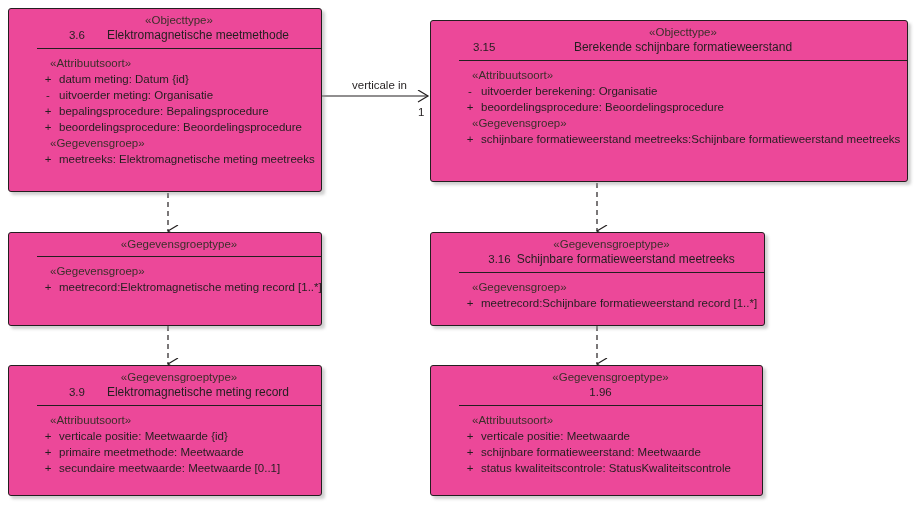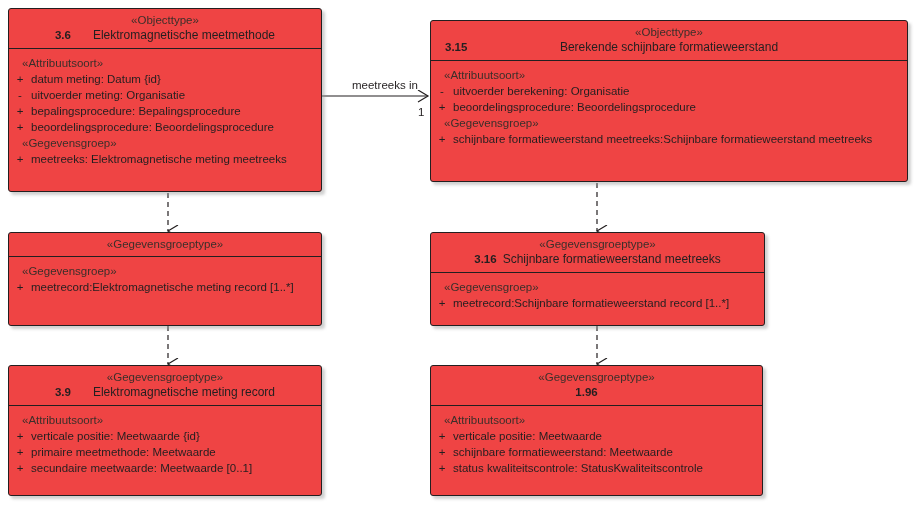--- a/index.html
+++ b/index.html
@@ -1,28 +1,28 @@
 <!DOCTYPE html>
 <html><head>
 <meta charset="utf-8">
 <style>
   html,body{margin:0;padding:0;background:#ffffff;}
   body{width:918px;height:509px;position:relative;overflow:hidden;
        font-family:"Liberation Sans",sans-serif;color:#1a1a1a;}
   #canvas{position:absolute;left:0;top:0;width:918px;height:509px;}
 
-  .umlbox{position:absolute;box-sizing:border-box;background:#ef4444;
+  .umlbox{position:absolute;box-sizing:border-box;background:#ec4899;
           border:1.3px solid #231f20;border-radius:3px;
-          box-shadow:3px 3px 3px rgba(150,150,150,0.45);}
+          box-shadow:3px 3px 3px rgba(150,150,150,0.45);padding-left:28px;}
   .hdr{position:relative;border-bottom:1.3px solid #231f20;box-sizing:border-box;
        padding:4px 0 5px 0;}
   .stereo{text-align:center;font-size:11.5px;color:#3b2f2a;line-height:14px;}
   .titlerow{display:flex;align-items:baseline;justify-content:center;
             line-height:15px;margin-top:1px;}
-  .num{font-weight:bold;font-size:11.5px;color:#231f20;}
+  .num{font-weight:normal;font-size:11.5px;color:#231f20;}
   .tname{font-weight:normal;font-size:12px;color:#231f20;}
   .body{padding:6px 0 6px 0;box-sizing:border-box;}
   .secthead{font-size:11.5px;color:#3b2f2a;padding-left:13px;line-height:16px;}
   .attr{display:flex;font-size:11.5px;color:#231f20;line-height:16px;}
   .vis{width:22px;text-align:center;flex:0 0 22px;color:#231f20;}
   .atext{flex:1 1 auto;white-space:nowrap;}
 
   svg.conn{position:absolute;left:0;top:0;width:918px;height:509px;
            pointer-events:none;overflow:visible;}
   .edgelbl{position:absolute;font-size:11.5px;color:#231f20;white-space:nowrap;}
@@ -43,21 +43,21 @@
     </defs>
 
     <line x1="322" y1="96" x2="428" y2="96" stroke="#231f20" stroke-width="1.2" marker-end="url(#openArrowR)"></line>
 
     <line x1="168" y1="193" x2="168" y2="231" stroke="#231f20" stroke-width="1.2" stroke-dasharray="5,4" marker-end="url(#openArrowD)"></line>
     <line x1="168" y1="326" x2="168" y2="364" stroke="#231f20" stroke-width="1.2" stroke-dasharray="5,4" marker-end="url(#openArrowD)"></line>
     <line x1="597" y1="183" x2="597" y2="231" stroke="#231f20" stroke-width="1.2" stroke-dasharray="5,4" marker-end="url(#openArrowD)"></line>
     <line x1="597" y1="326" x2="597" y2="364" stroke="#231f20" stroke-width="1.2" stroke-dasharray="5,4" marker-end="url(#openArrowD)"></line>
   </svg>
 
-  <div class="edgelbl" style="left:352px;top:79px;">meetreeks in</div>
+  <div class="edgelbl" style="left:352px;top:79px;">verticale in</div>
   <div class="edgelbl" style="left:418px;top:106px;">1</div>
 
   <div class="umlbox" style="left:8px;top:8px;width:314px;height:184px;">
     <div class="hdr">
       <div class="stereo">«Objecttype»</div>
       <div class="titlerow">
         <span class="num">3.6</span>
         <span style="display:inline-block;width:22px;"></span>
         <span class="tname">Elektromagnetische meetmethode</span>
       </div>

